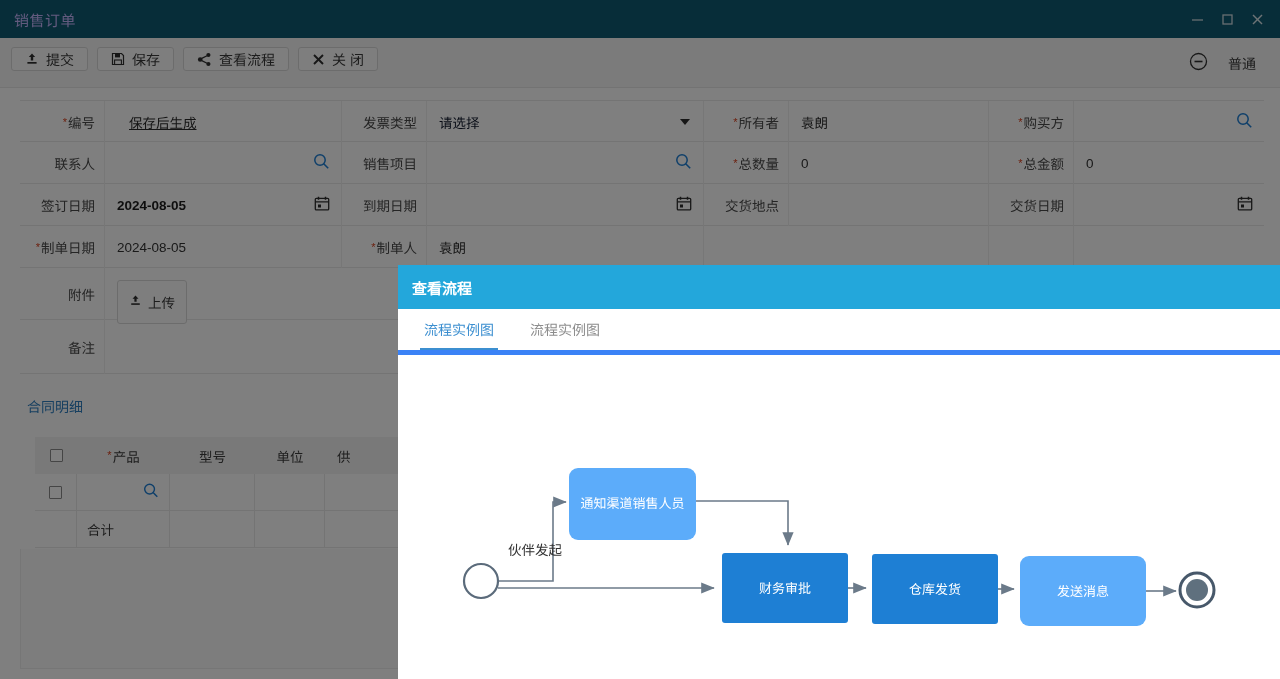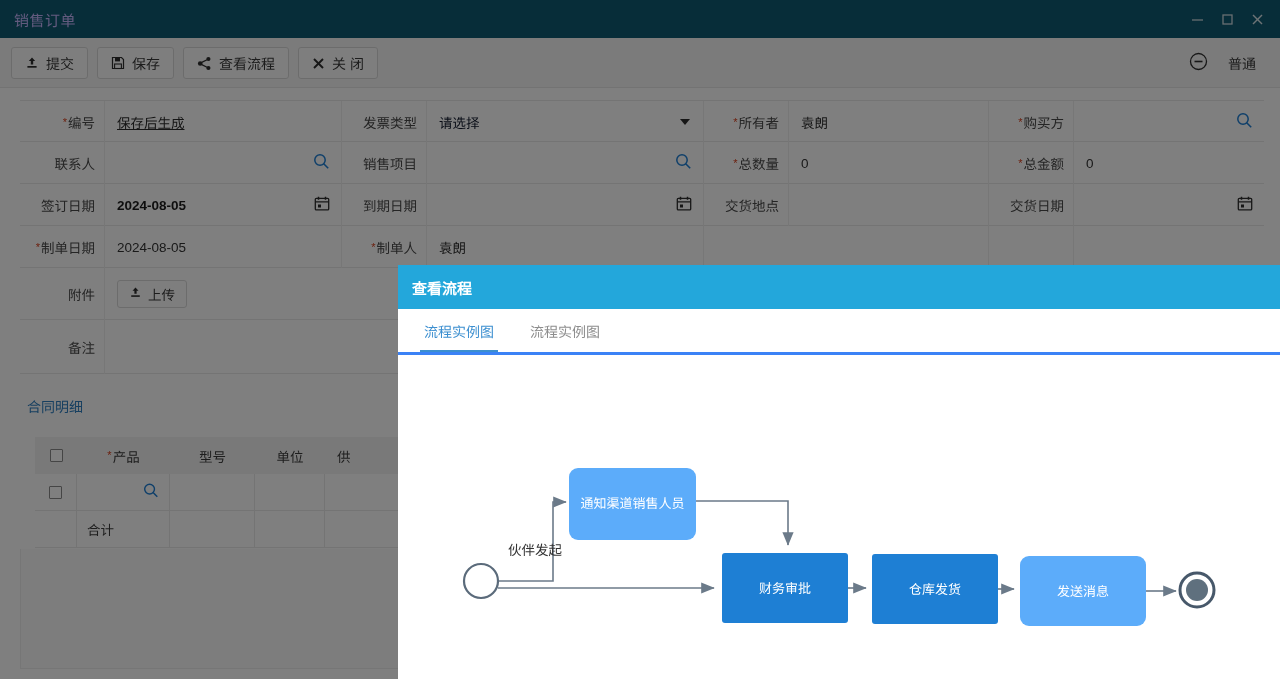--- a/index.html
+++ b/index.html
@@ -30,21 +30,21 @@
     color: #cfdde3;
   }
   .winbtn svg { display: block; }
 
   .toolbar {
     position: absolute; left: 0; top: 38px; width: 1280px; height: 50px;
     background: #f7f7f7; border-bottom: 1px solid #e6e6e6;
   }
   .tb-buttons { position: absolute; left: 11px; top: 9px; display: flex; gap: 9px; }
   .tb-btn {
-    height: 32px; padding: 0 13px; border: 1px solid #d9d9d9; border-radius: 3px;
+    height: 24px; padding: 0 13px; border: 1px solid #d9d9d9; border-radius: 3px;
     background: #fdfdfd; color: #3a3a3a; font-size: 14px;
     display: flex; align-items: center; gap: 7px; cursor: pointer; white-space: nowrap;
   }
   .tb-btn svg { display: block; flex: 0 0 auto; }
   .tb-right { position: absolute; right: 16px; top: 9px; display: flex; align-items: center; gap: 20px;
               padding: 0 8px; height: 32px; cursor: pointer; }
   .tb-right .lbl { font-size: 14px; color: #3a3a3a; }
 
   
   .form-wrap { position: absolute; left: 20px; top: 100px; width: 1244px; }
@@ -55,39 +55,39 @@
     width: 85px; flex: 0 0 85px; justify-content: flex-end; padding-right: 9px;
     font-size: 13.5px; color: #4a4a4a; border-right: 1px solid #eeeeee;
   }
   .req { color: #d9411e; font-size: 11px; line-height: 1; vertical-align: super; margin-right: 1px; }
   .fval {
     flex: 1 1 auto; padding-left: 12px; font-size: 13.5px; color: #333;
     border-right: 1px solid #eeeeee; position: relative; overflow: hidden;
   }
   .fval.last { border-right: none; }
   .fval .ph { color: #0f172a; }
-  .fval .link { color: #2b2b2b; text-decoration: underline; cursor: pointer; }
+  .fval .link { color: #2b2b2b; text-decoration: underline; cursor: pointer; margin-left: 12px; }
   .fval .strong { color: #1d1d1d; font-weight: bold; }
   .f-ico { position: absolute; right: 11px; top: 50%; transform: translateY(-50%); cursor: pointer; }
   .f-caret { position: absolute; right: 13px; top: 50%; transform: translateY(-50%);
              width: 0; height: 0; border-left: 5px solid transparent; border-right: 5px solid transparent;
              border-top: 6px solid #2d2d2d; cursor: pointer; }
 
   
   .g1 { flex: 0 0 322px; display: flex; }
   .g2 { flex: 0 0 362px; display: flex; }
   .g3 { flex: 0 0 285px; display: flex; }
   .g4 { flex: 1 1 auto; display: flex; }
 
   
   .arow { display: flex; border-bottom: 1px solid #e9e9e9; }
   .arow .flabel { height: 100%; align-self: stretch; align-items: center; display: flex; }
   .acell { flex: 1 1 auto; padding: 12px; }
   .upload-btn {
-    width: 70px; height: 28px; border: 1px solid #d9d9d9; border-radius: 3px; background: #fcfcfc;
+    width: 70px; height: 44px; border: 1px solid #d9d9d9; border-radius: 3px; background: #fcfcfc;
     display: flex; align-items: center; justify-content: center; gap: 6px;
     font-size: 13.5px; color: #3a3a3a; cursor: pointer;
   }
 
   .section-title {
     position: absolute; left: 27px; top: 396px; font-size: 14px; color: #2e7fc1; cursor: pointer;
   }
 
   
   .tbl { position: absolute; left: 35px; top: 437px; width: 1215px; }
@@ -121,21 +121,21 @@
   
   #modal {
     position: absolute; left: 398px; top: 265px; width: 882px; height: 414px;
     background: #ffffff; overflow: hidden;
   }
   .m-header {
     height: 44px; background: #23a7db; color: #fff; display: flex; align-items: center;
     padding-left: 14px; font-size: 15px; font-weight: bold;
   }
   .m-tabs { display: flex; align-items: flex-end; height: 46px; padding: 0 0 0 22px;
-            border-bottom: 3px solid #3b82f6; }
+            border-bottom: 5px solid #3b82f6; }
   .m-tab {
     font-size: 14px; color: #8d8d8d; padding: 0 4px 9px 4px; margin-right: 28px; cursor: pointer;
     border-bottom: 2px solid transparent;
   }
   .m-tab.active { color: #3c8fd0; border-bottom-color: #3c8fd0; }
 
   .m-body { position: relative; height: 324px; background: #fff; }
   #flow-svg { position: absolute; left: 0; top: 0; }
 
   .node-label {

